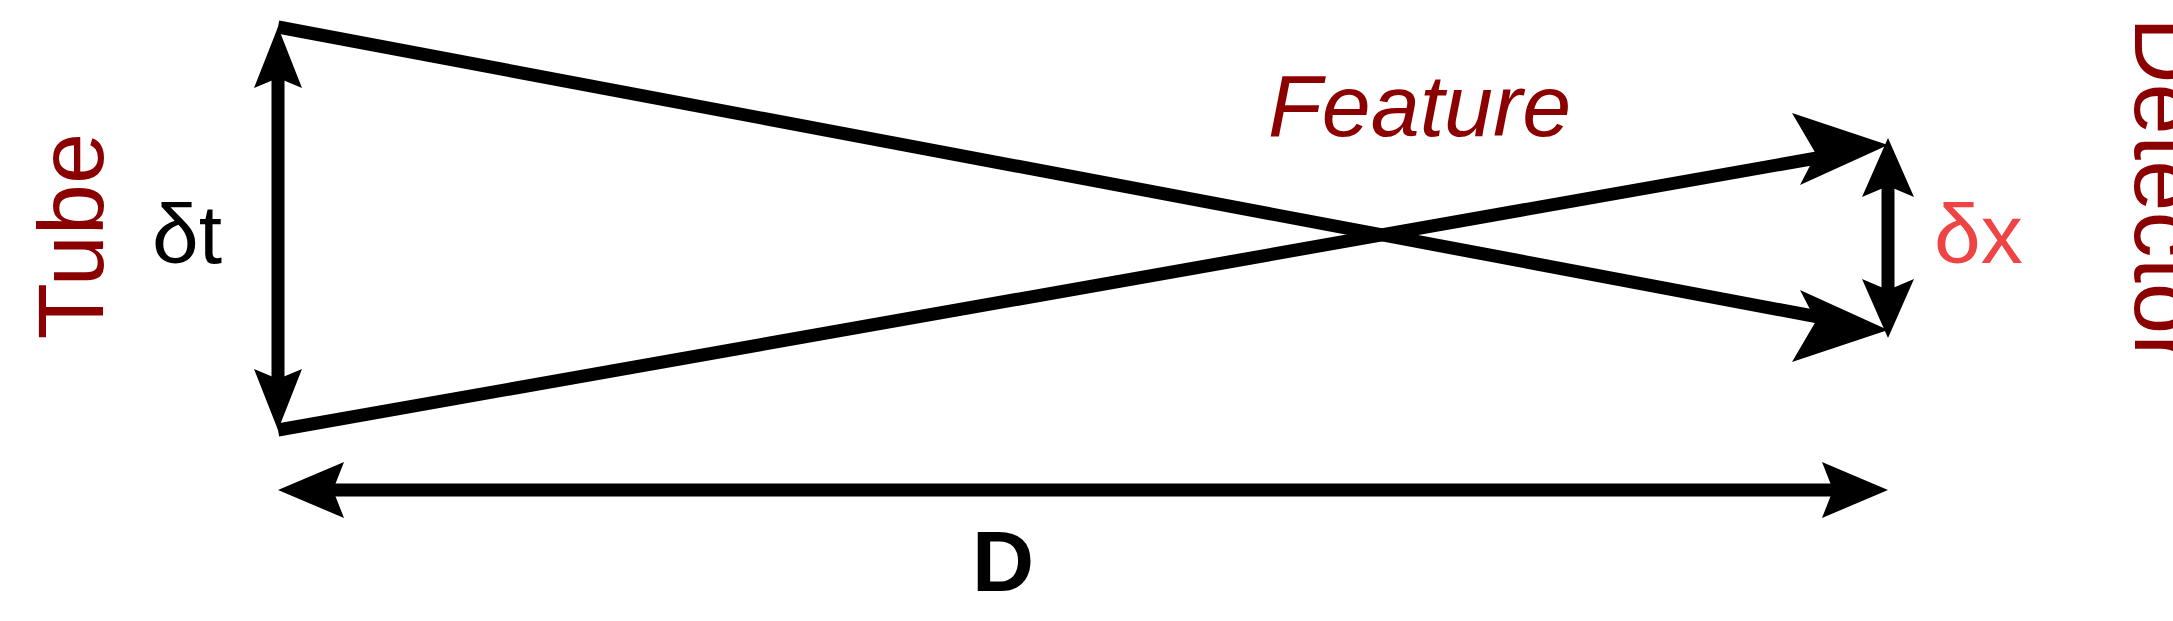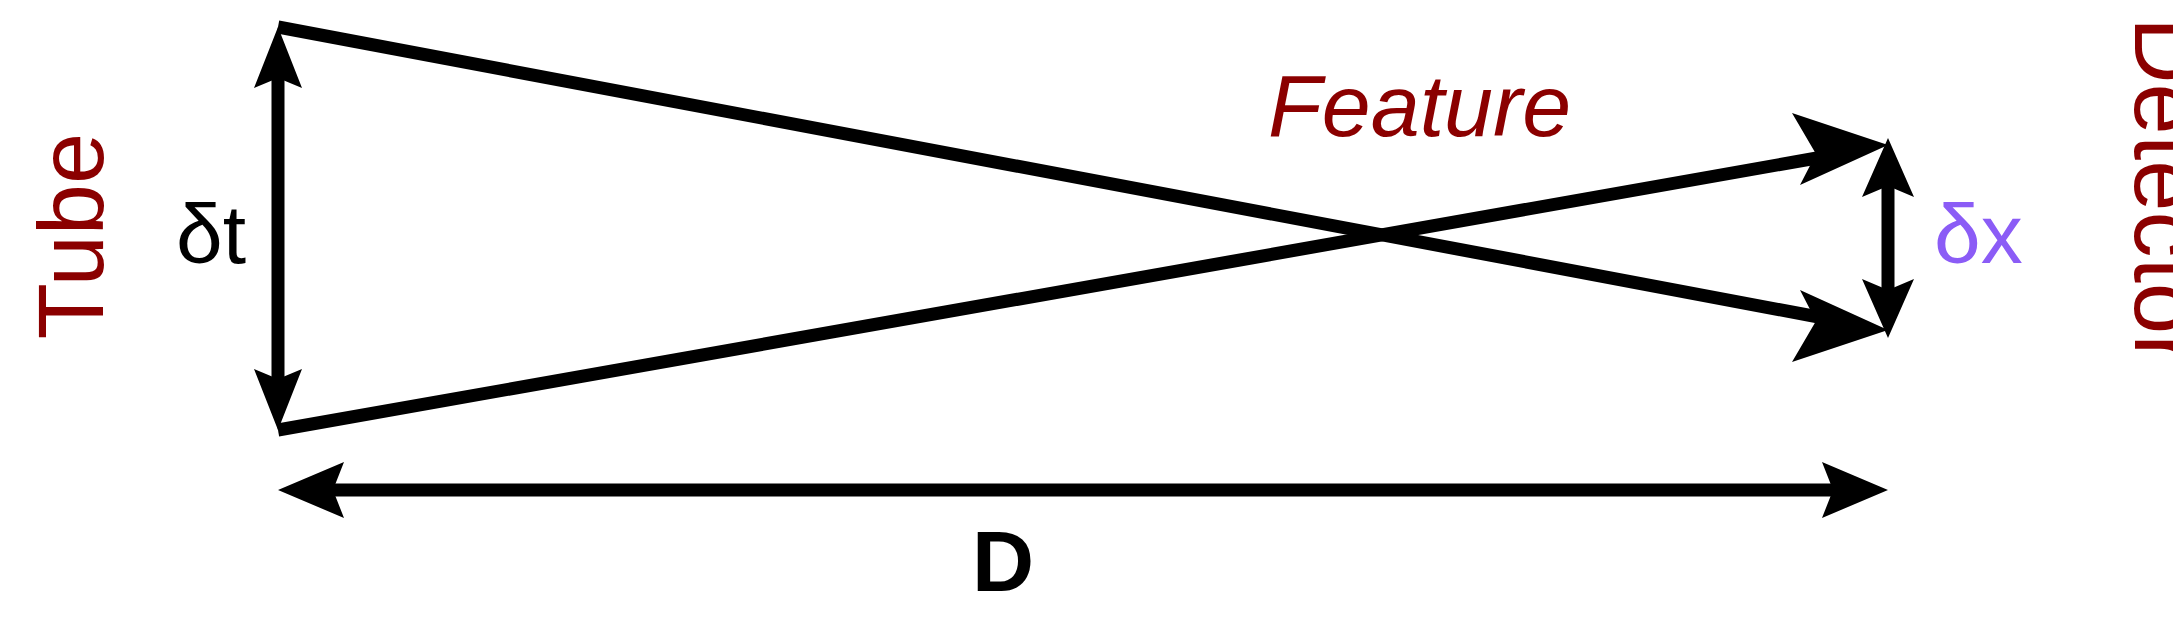--- a/index.html
+++ b/index.html
@@ -53,27 +53,26 @@
     font-size: 88px;
     color: #8b0000;
     font-style: italic;
   }
   
   .lbl-dt {
     left: 152px;
     top: 192px;
     font-size: 84px;
     color: #000000;
-    margin-left: 24px;
   }
   .lbl-dx {
     left: 1934px;
     top: 192px;
     font-size: 84px;
-    color: #8b5cf6;
+    color: #ef4444;
   }
   .lbl-d {
     left: 972px;
     top: 518px;
     font-size: 86px;
     font-weight: bold;
     color: #000000;
   }
 </style>
 </head>

